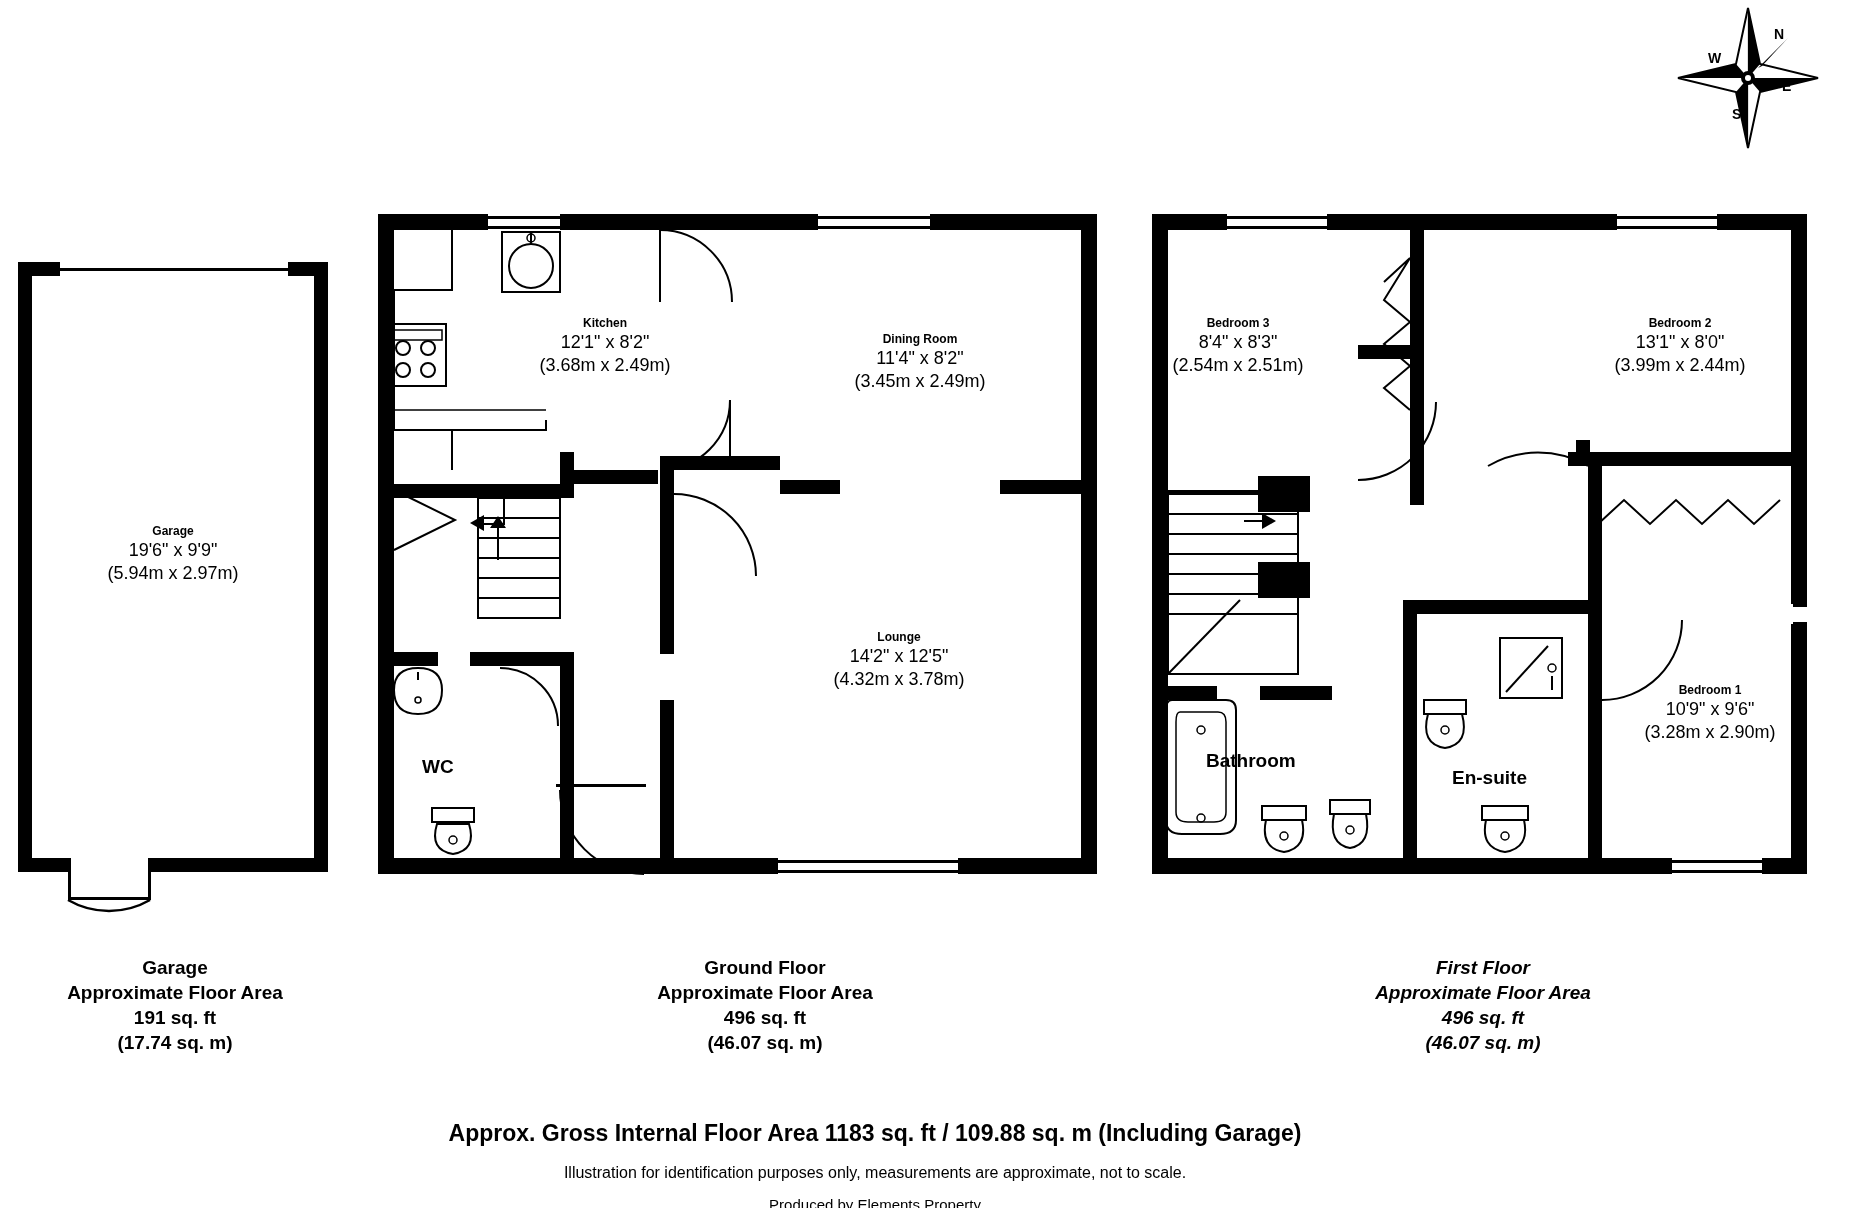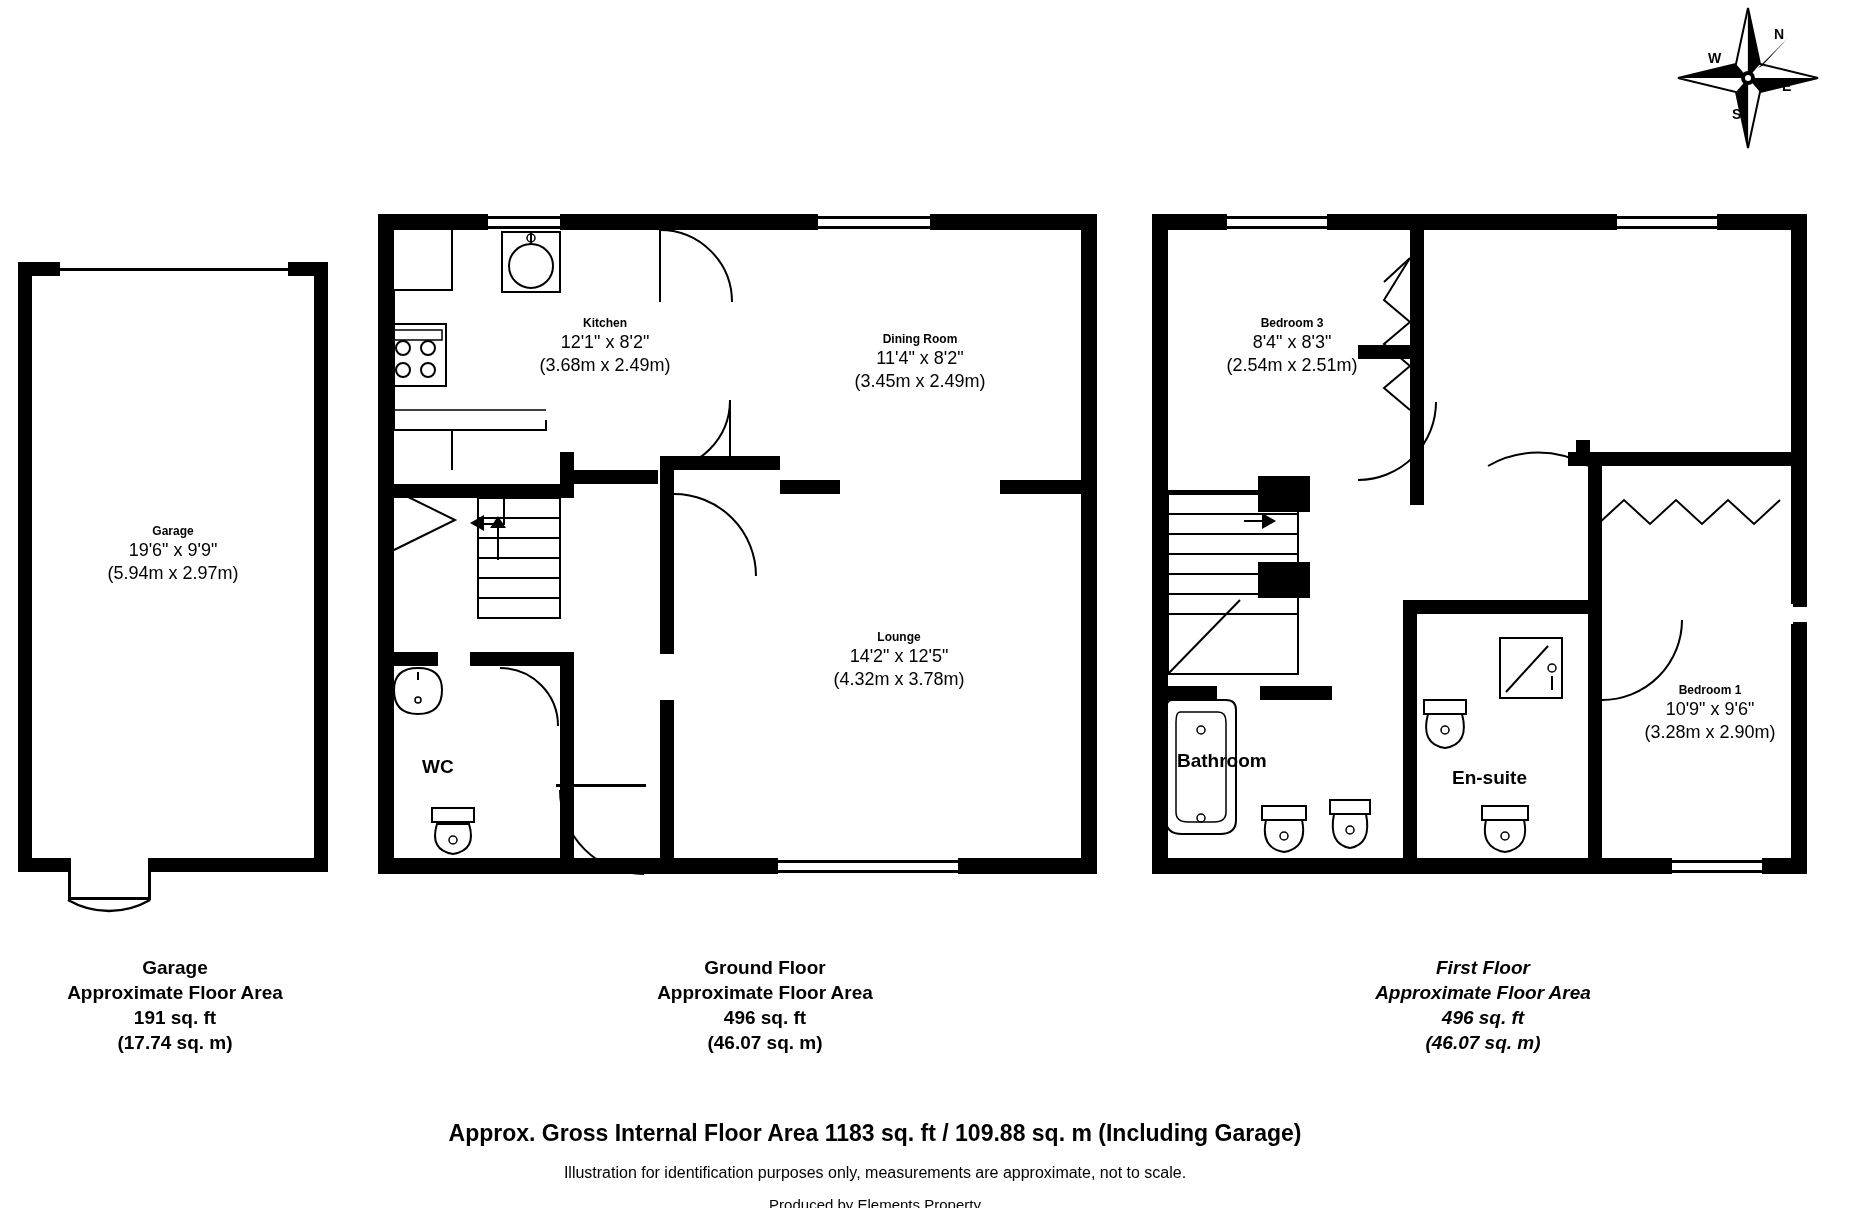--- a/index.html
+++ b/index.html
@@ -399,34 +399,39 @@
   </div>
 
   <div class="label" style="left:784px; top:630px; width:230px;">
     <div class="rname">Lounge</div>
     <div class="dim">14'2" x 12'5"</div>
     <div class="dim">(4.32m x 3.78m)</div>
   </div>
 
   <div class="small-room" style="left:422px; top:756px;">WC</div>
 
-  <div class="label" style="left:1172px; top:316px; width:240px;">
+  <div class="label" style="left:1118px; top:316px; width:240px;">
     <div class="rname">Bedroom 3</div>
     <div class="dim">8'4" x 8'3"</div>
     <div class="dim">(2.54m x 2.51m)</div>
   </div>
 
+  <div class="label" style="left:1560px; top:316px; width:240px;">
+    <div class="rname">Bedroom 2</div>
+    <div class="dim">13'1" x 8'0"</div>
+    <div class="dim">(3.99m x 2.44m)</div>
+  </div>
 
   <div class="label" style="left:1590px; top:650px; width:240px;margin-top:33px;">
     <div class="rname">Bedroom 1</div>
     <div class="dim">10'9" x 9'6"</div>
     <div class="dim">(3.28m x 2.90m)</div>
   </div>
 
-  <div class="small-room" style="left:1177px; top:750px;">Bathroom</div>
+  <div class="small-room" style="left:1206px; top:750px;">Bathroom</div>
   <div class="small-room" style="left:1452px; top:767px;">En-suite</div>
 
   <div class="areablock" style="left:0px; top:955px; width:350px;">
     <div class="ttl">Garage</div>
     <div>Approximate Floor Area</div>
     <div>191 sq. ft</div>
     <div>(17.74 sq. m)</div>
   </div>
 
   <div class="areablock" style="left:590px; top:955px; width:350px;">

